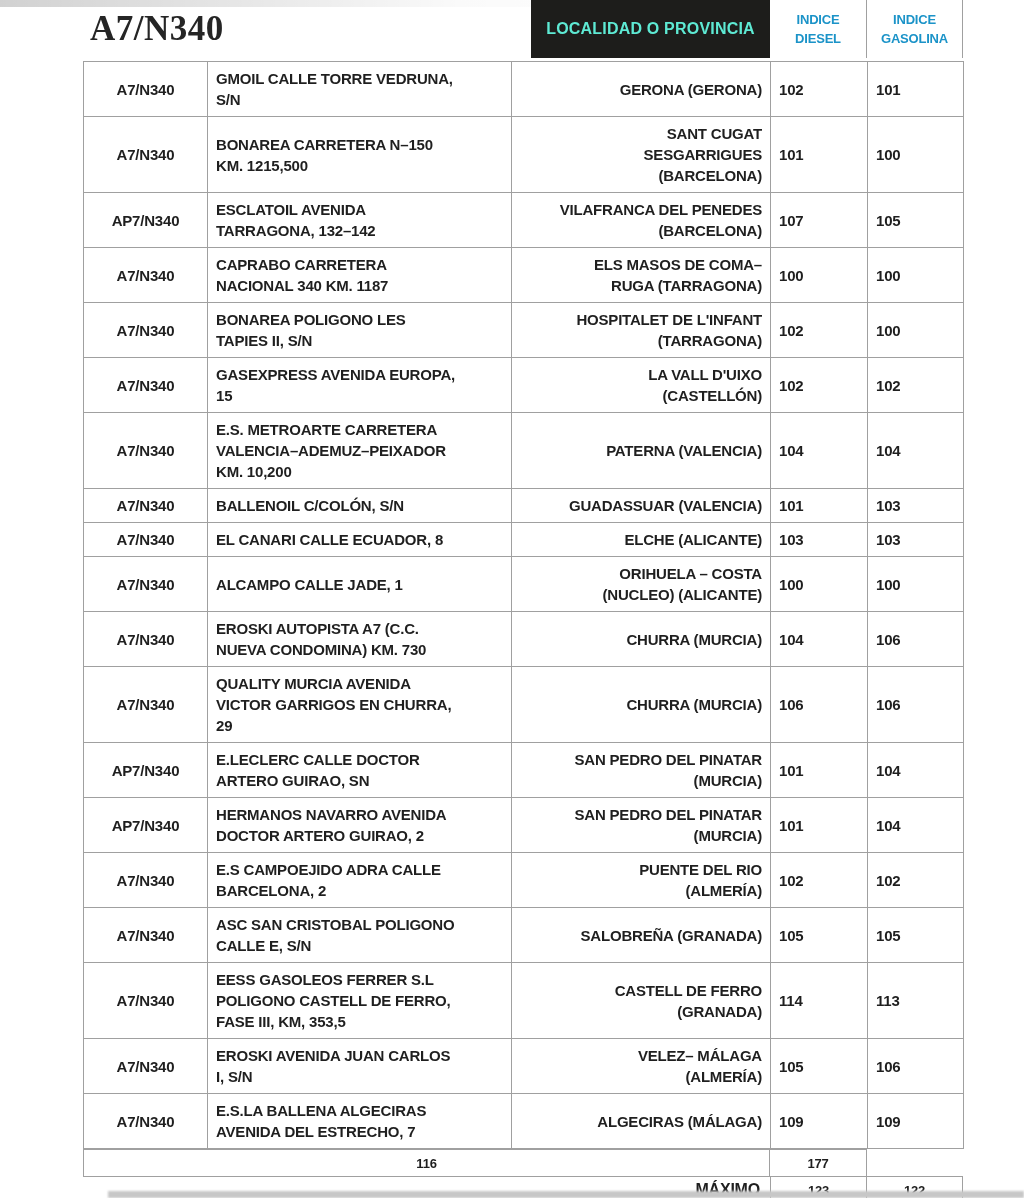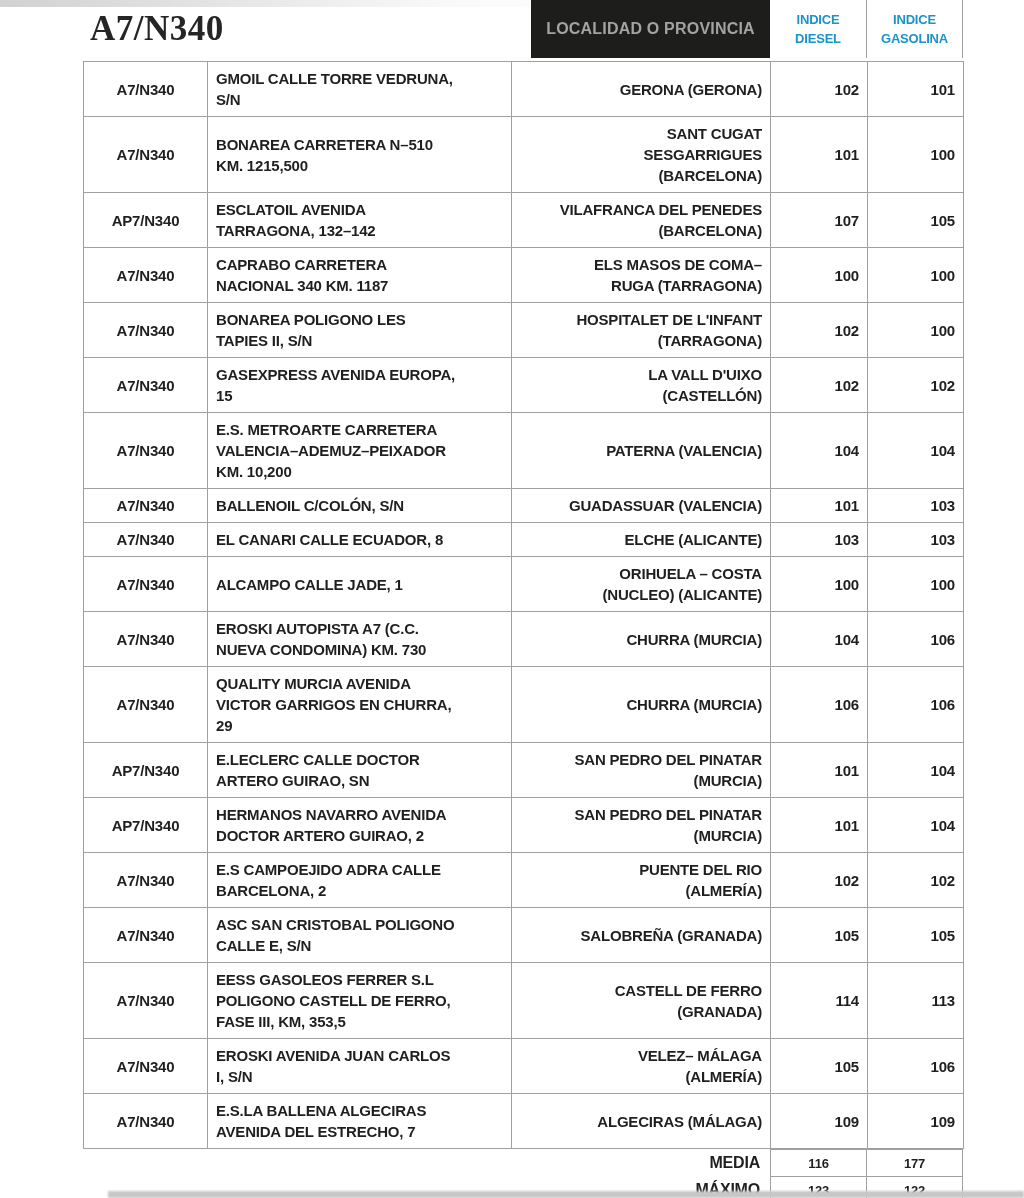--- a/index.html
+++ b/index.html
@@ -52,21 +52,21 @@
   .page-title {
     font-family: "Liberation Serif", "DejaVu Serif", serif;
     font-weight: 700;
     font-size: 35px;
     letter-spacing: 0.5px;
     color: #252525;
   }
   .loc-header {
     grid-column: 3;
     background: var(--header-black, #1d1d1b);
-    color: #a3a3a3;
+    color: #5eead4;
     display: flex;
     align-items: center;
     justify-content: center;
     font-weight: 700;
     font-size: 16px;
     letter-spacing: 0.2px;
     text-align: center;
     margin-left: 20px;
   }
   .idx-header {
@@ -95,21 +95,21 @@
     font-size: 15px;
     line-height: 21px;
     letter-spacing: -0.2px;
     vertical-align: middle;
     padding: 6px 8px;
     color: var(--text, #1f1f1f);
   }
   td.road   { text-align: center; padding-left: 2px; padding-right: 6px; }
   td.station  { text-align: left; padding-left: 10px; white-space: pre-line; }
   td.locality { text-align: right; padding-left: 9px;  white-space: pre-line; }
-  td.idx    { text-align: right; }
+  td.idx    { text-align: left; }
   
   .summary { width: 881px; }
   .summary-row {
     display: grid;
     grid-template-columns: 687px 97px 96px;
     height: 28px;
   }
   .summary-row + .summary-row { margin-top: -1px; }
   .summary-label {
     display: flex;
@@ -164,21 +164,21 @@
             <td class="road">A7/N340</td>
             <td class="station">GMOIL CALLE TORRE VEDRUNA,
 S/N</td>
             <td class="locality">GERONA (GERONA)</td>
             <td class="idx">102</td>
             <td class="idx">101</td>
           </tr>
 
           <tr>
             <td class="road">A7/N340</td>
-            <td class="station">BONAREA CARRETERA N–510
+            <td class="station">BONAREA CARRETERA N–150
 KM. 1215,500</td>
             <td class="locality">SANT CUGAT
 SESGARRIGUES
 (BARCELONA)</td>
             <td class="idx">101</td>
             <td class="idx">100</td>
           </tr>
 
           <tr>
             <td class="road">AP7/N340</td>
@@ -341,21 +341,20 @@
             <td class="locality">ALGECIRAS (MÁLAGA)</td>
             <td class="idx">109</td>
             <td class="idx">109</td>
           </tr>
         </tbody>
     </table>
 
     <div class="summary">
 
         <div class="summary-row">
-          <div class="summary-label">MEDIA</div>
           <div class="summary-val">116</div>
           <div class="summary-val gas">177</div>
         </div>
 
         <div class="summary-row">
           <div class="summary-label">MÁXIMO</div>
           <div class="summary-val">123</div>
           <div class="summary-val gas">122</div>
         </div>
       </div>

